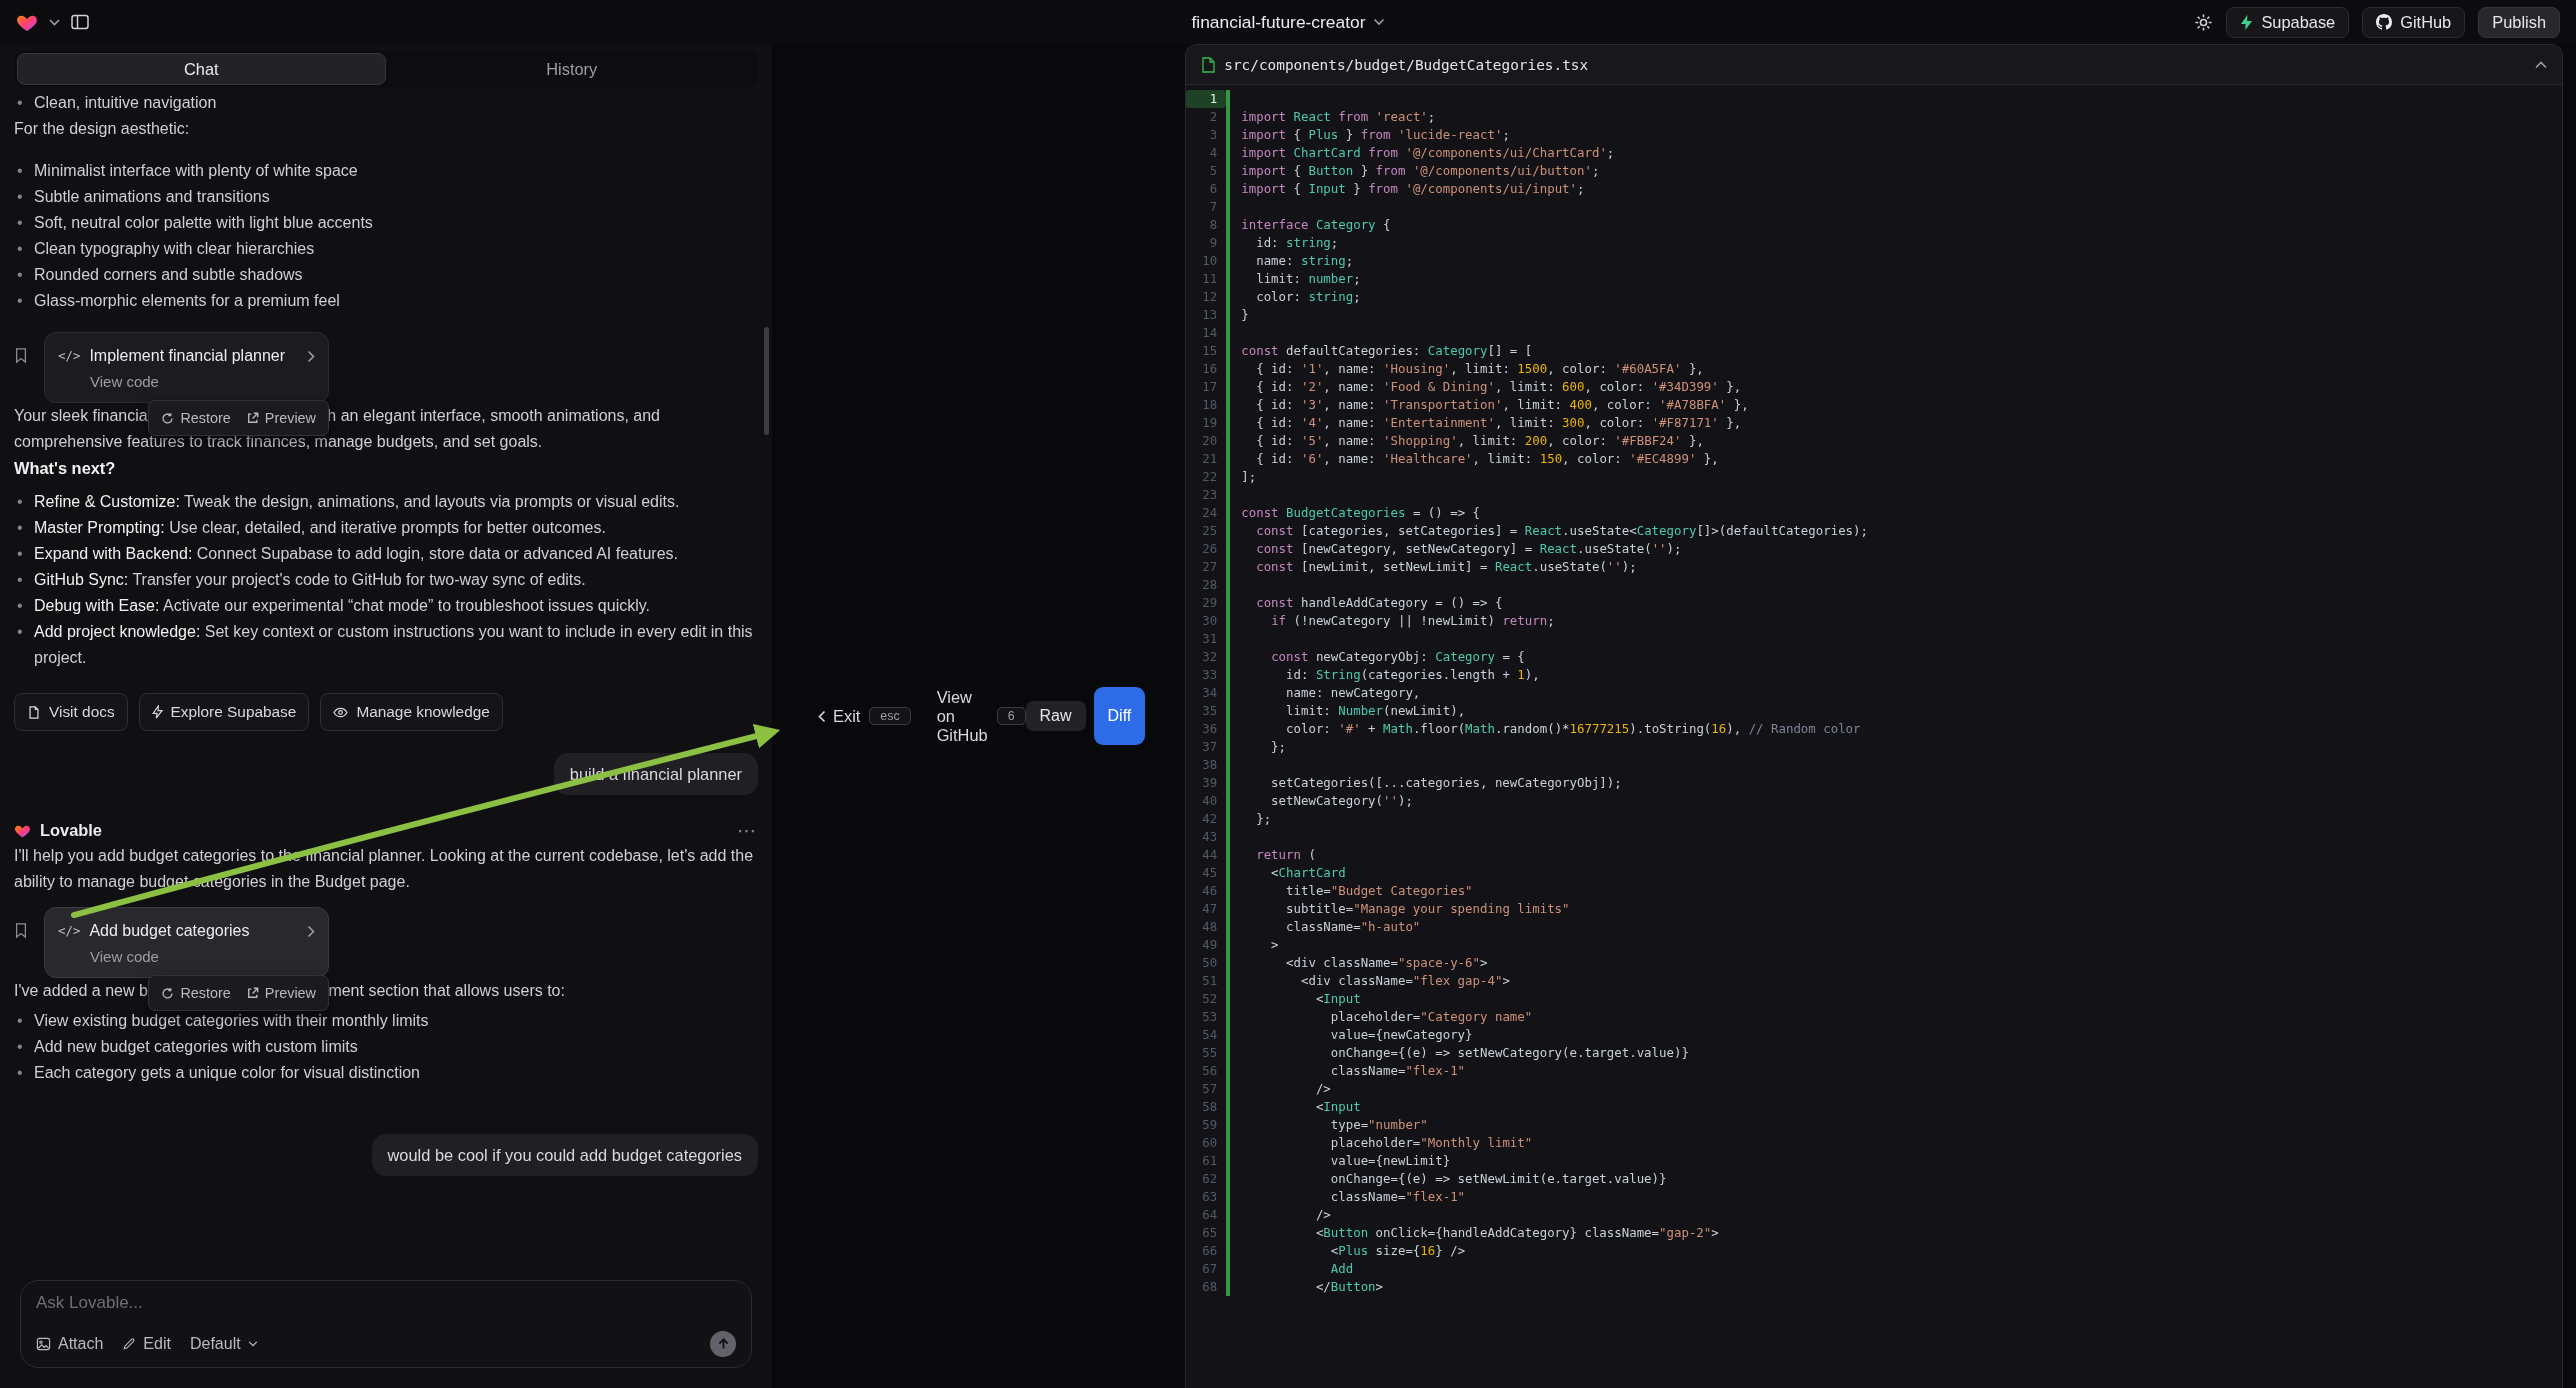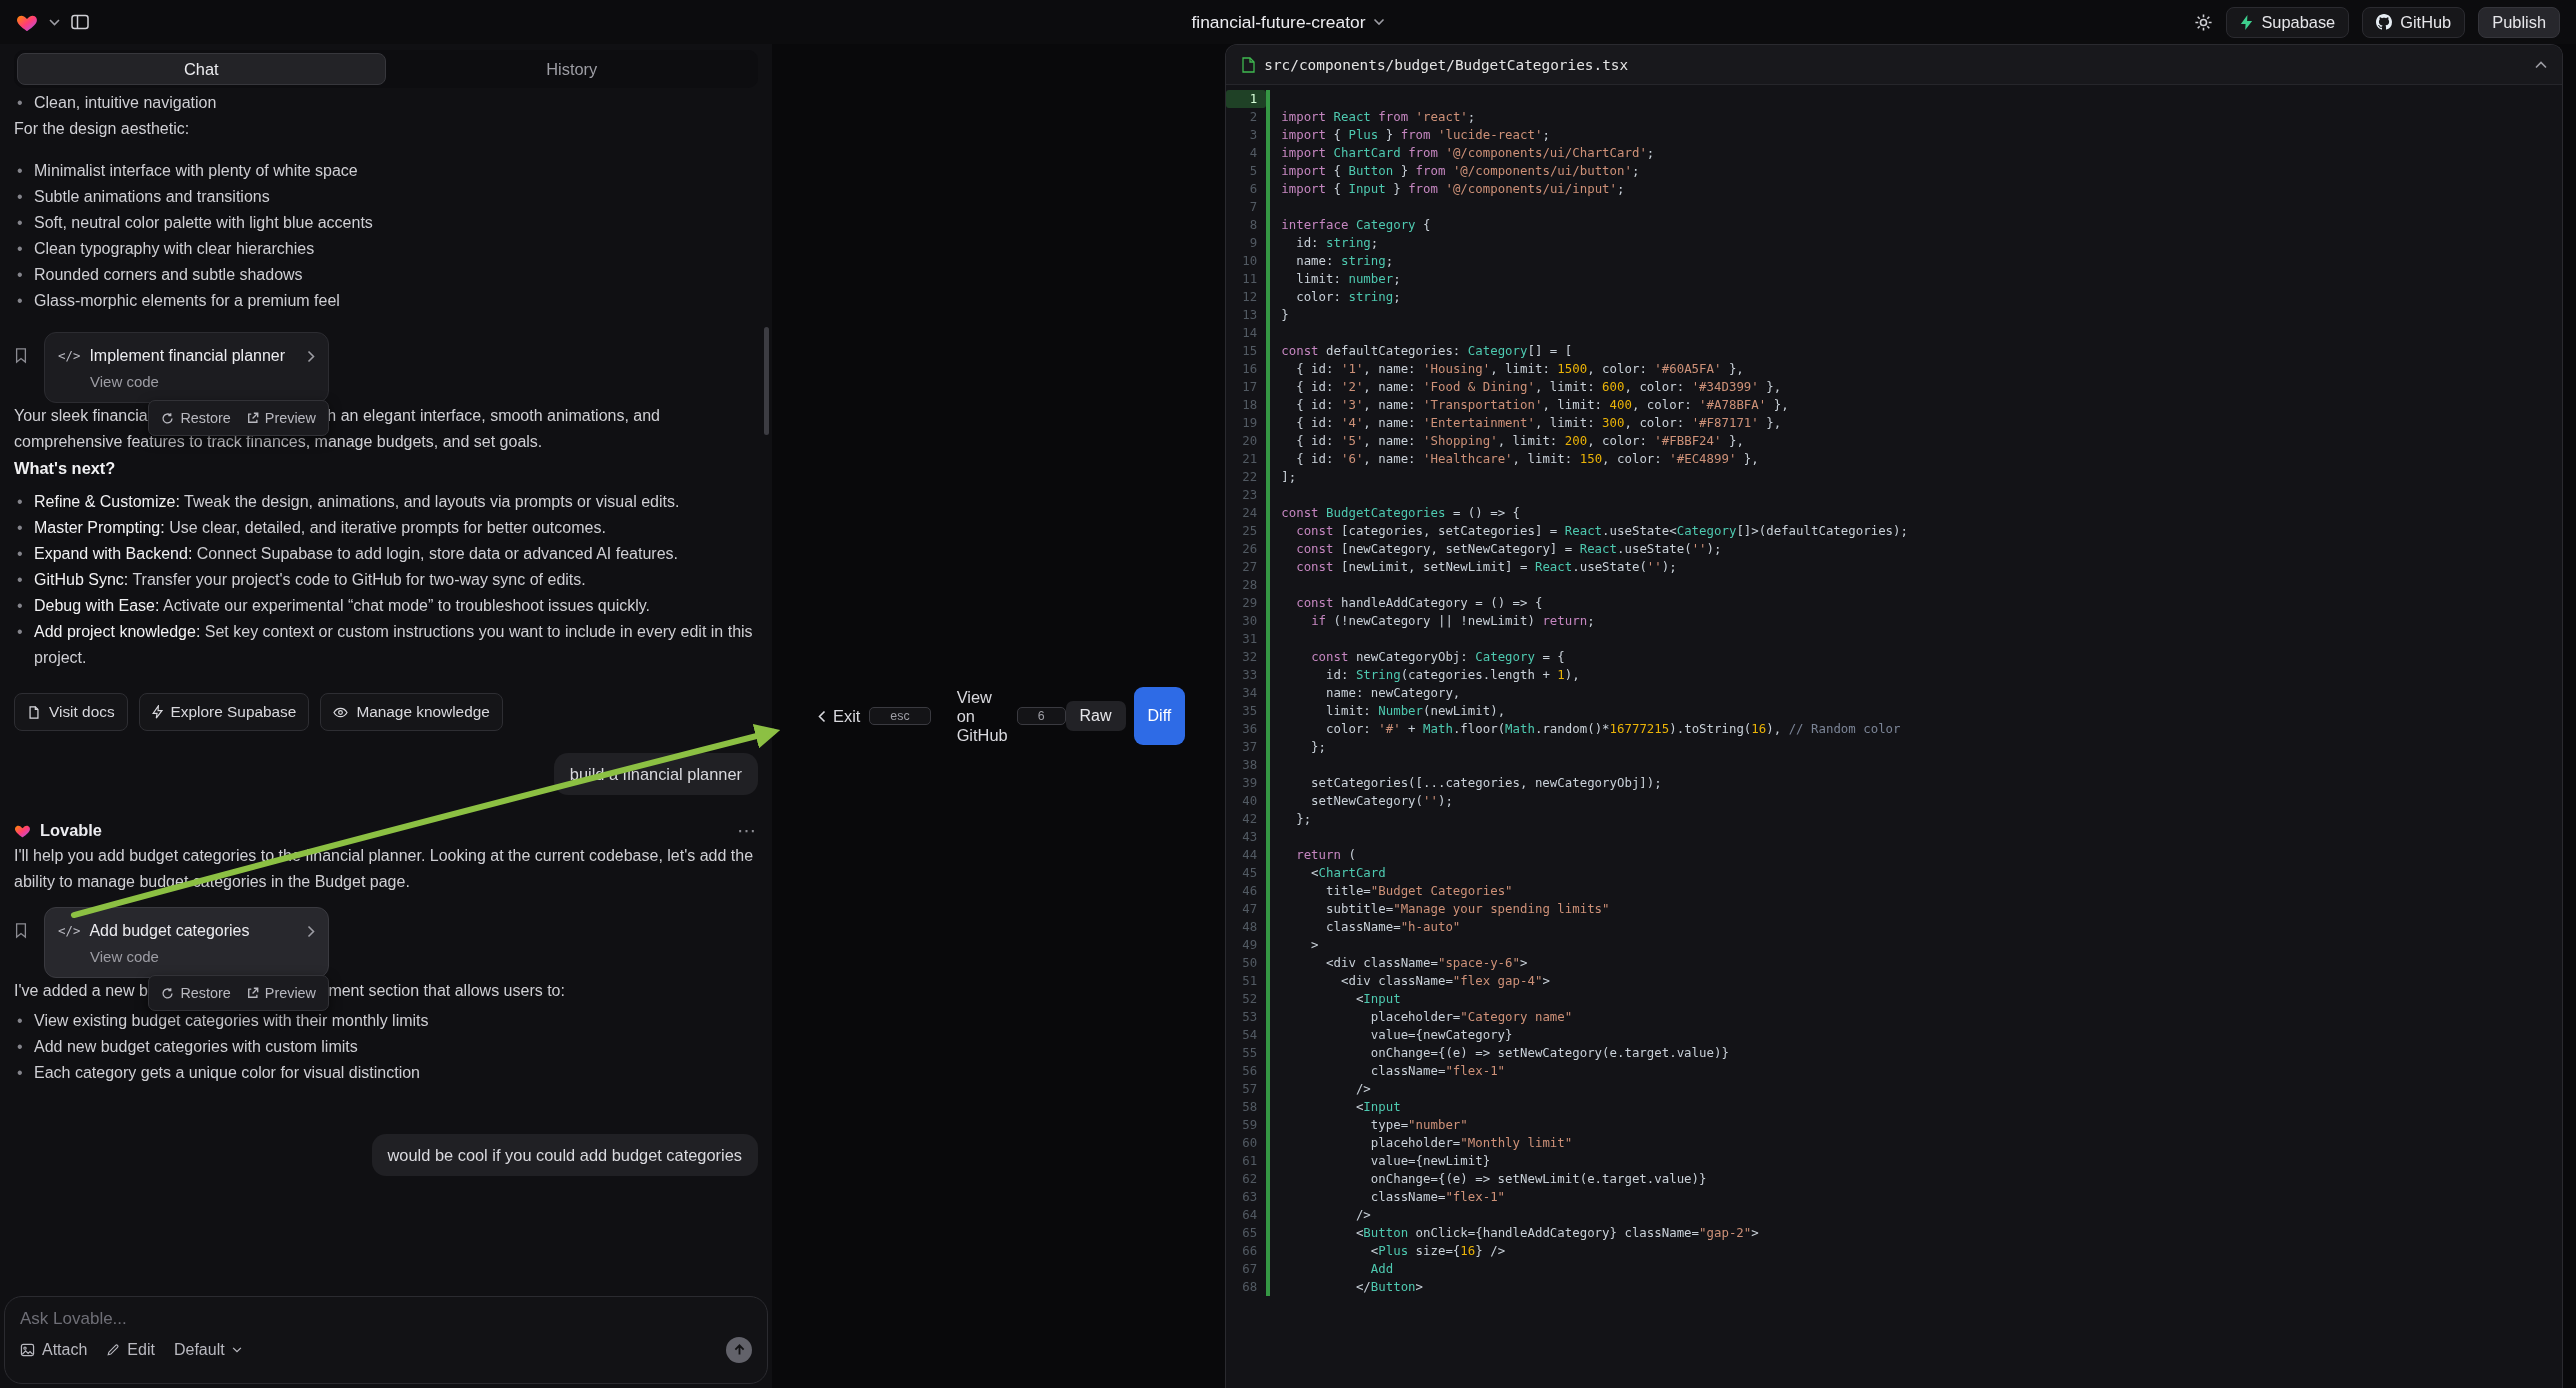--- a/index.html
+++ b/index.html
@@ -50,32 +50,32 @@
 
   .user-row{display:flex;justify-content:flex-end}
   .bubble{background:#202024;border-radius:14px;padding:8px 16px;font-size:16.4px;color:#d9d9de;max-width:637px;white-space:nowrap}
 
   .assistant-head{display:flex;align-items:center;gap:9px}
   .assistant-name{font-size:16.4px;font-weight:700;color:#ececf0}
   .more-dots{margin-left:auto;color:#8b8b92;font-size:19px;letter-spacing:2px;cursor:pointer;line-height:1}
 
   .chat-scrollbar{position:absolute;right:3px;top:239px;width:5px;height:108px;border-radius:3px;background:#3c3c42;cursor:pointer}
 
-  .composer{flex:0 0 88px;margin:4px;background:#121215;border:1px solid #2b2b30;border-radius:18px;padding:12px 15px 20px;display:flex;flex-direction:column;justify-content:space-between}
+  .composer{flex:0 0 88px;margin:20px;background:#121215;border:1px solid #2b2b30;border-radius:18px;padding:12px 15px 10px;display:flex;flex-direction:column;justify-content:space-between}
   .composer textarea{background:transparent;border:none;outline:none;resize:none;color:#e4e4e7;font-family:"Liberation Sans",sans-serif;font-size:17px;height:24px;width:100%}
   .composer textarea::placeholder{color:#6e6e76}
   .composer-row{display:flex;align-items:center;gap:19px;color:#b9b9c0;font-size:16px}
   .comp-btn{display:flex;align-items:center;gap:7px;cursor:pointer}
   .send-btn{margin-left:auto;width:26px;height:26px;border-radius:50%;background:#62626a;display:flex;align-items:center;justify-content:center;color:#121214;cursor:pointer}
 
   
   .preview-panel{flex:1;display:flex;background:#09090b;min-width:0}
   .preview-toolbar{flex:0 0 58px;display:flex;align-items:center;padding:0 13px 0 46px}
   .ghost-btn{display:flex;align-items:center;gap:7px;color:#d9d9de;font-size:16.4px;cursor:pointer}
-  .kbd-badge{font-size:12.4px;color:#9d9da4;border:1px solid #3a3a40;border-radius:5px;padding:1px 20px;background:#141417;margin-left:9px}
+  .kbd-badge{font-size:12.4px;color:#9d9da4;border:1px solid #3a3a40;border-radius:5px;padding:1px 10px;background:#141417;margin-left:9px}
   .vog{margin-left:26px}
   .raw-btn{margin-left:auto;background:#222226;border-radius:7px;padding:6px 14px;font-size:16px;color:#e6e6ea;cursor:pointer}
   .diff-btn{background:var(--accent_blue,#2e6be6);border-radius:9px;padding:20px 14px;font-size:16px;color:#fff;cursor:pointer;margin-left:8px}
   .code-card{flex:1;margin:0 13px 0 27px;background:#151519;border:1px solid #2a2a2f;border-bottom:none;border-radius:12px 12px 0 0;display:flex;flex-direction:column;min-height:0;overflow:hidden}
   .code-header{flex:0 0 40px;display:flex;align-items:center;gap:9px;padding:0 15px;background:#18181c;border-bottom:1px solid #26262b}
   .file-path{font-family:"DejaVu Sans Mono",monospace;font-size:14.4px;color:#e5e5e5}
   .collapse-btn{margin-left:auto;color:#9d9da4;cursor:pointer;display:flex}
   .code-scroll{flex:1;overflow:hidden;padding-top:5px;font-family:"DejaVu Sans Mono",monospace;font-size:12.4px;line-height:18px;background:#131317}
   .code-row{display:flex;white-space:pre}
   .ln{flex:0 0 40px;text-align:right;padding-right:9px;color:#525a63;user-select:none}

